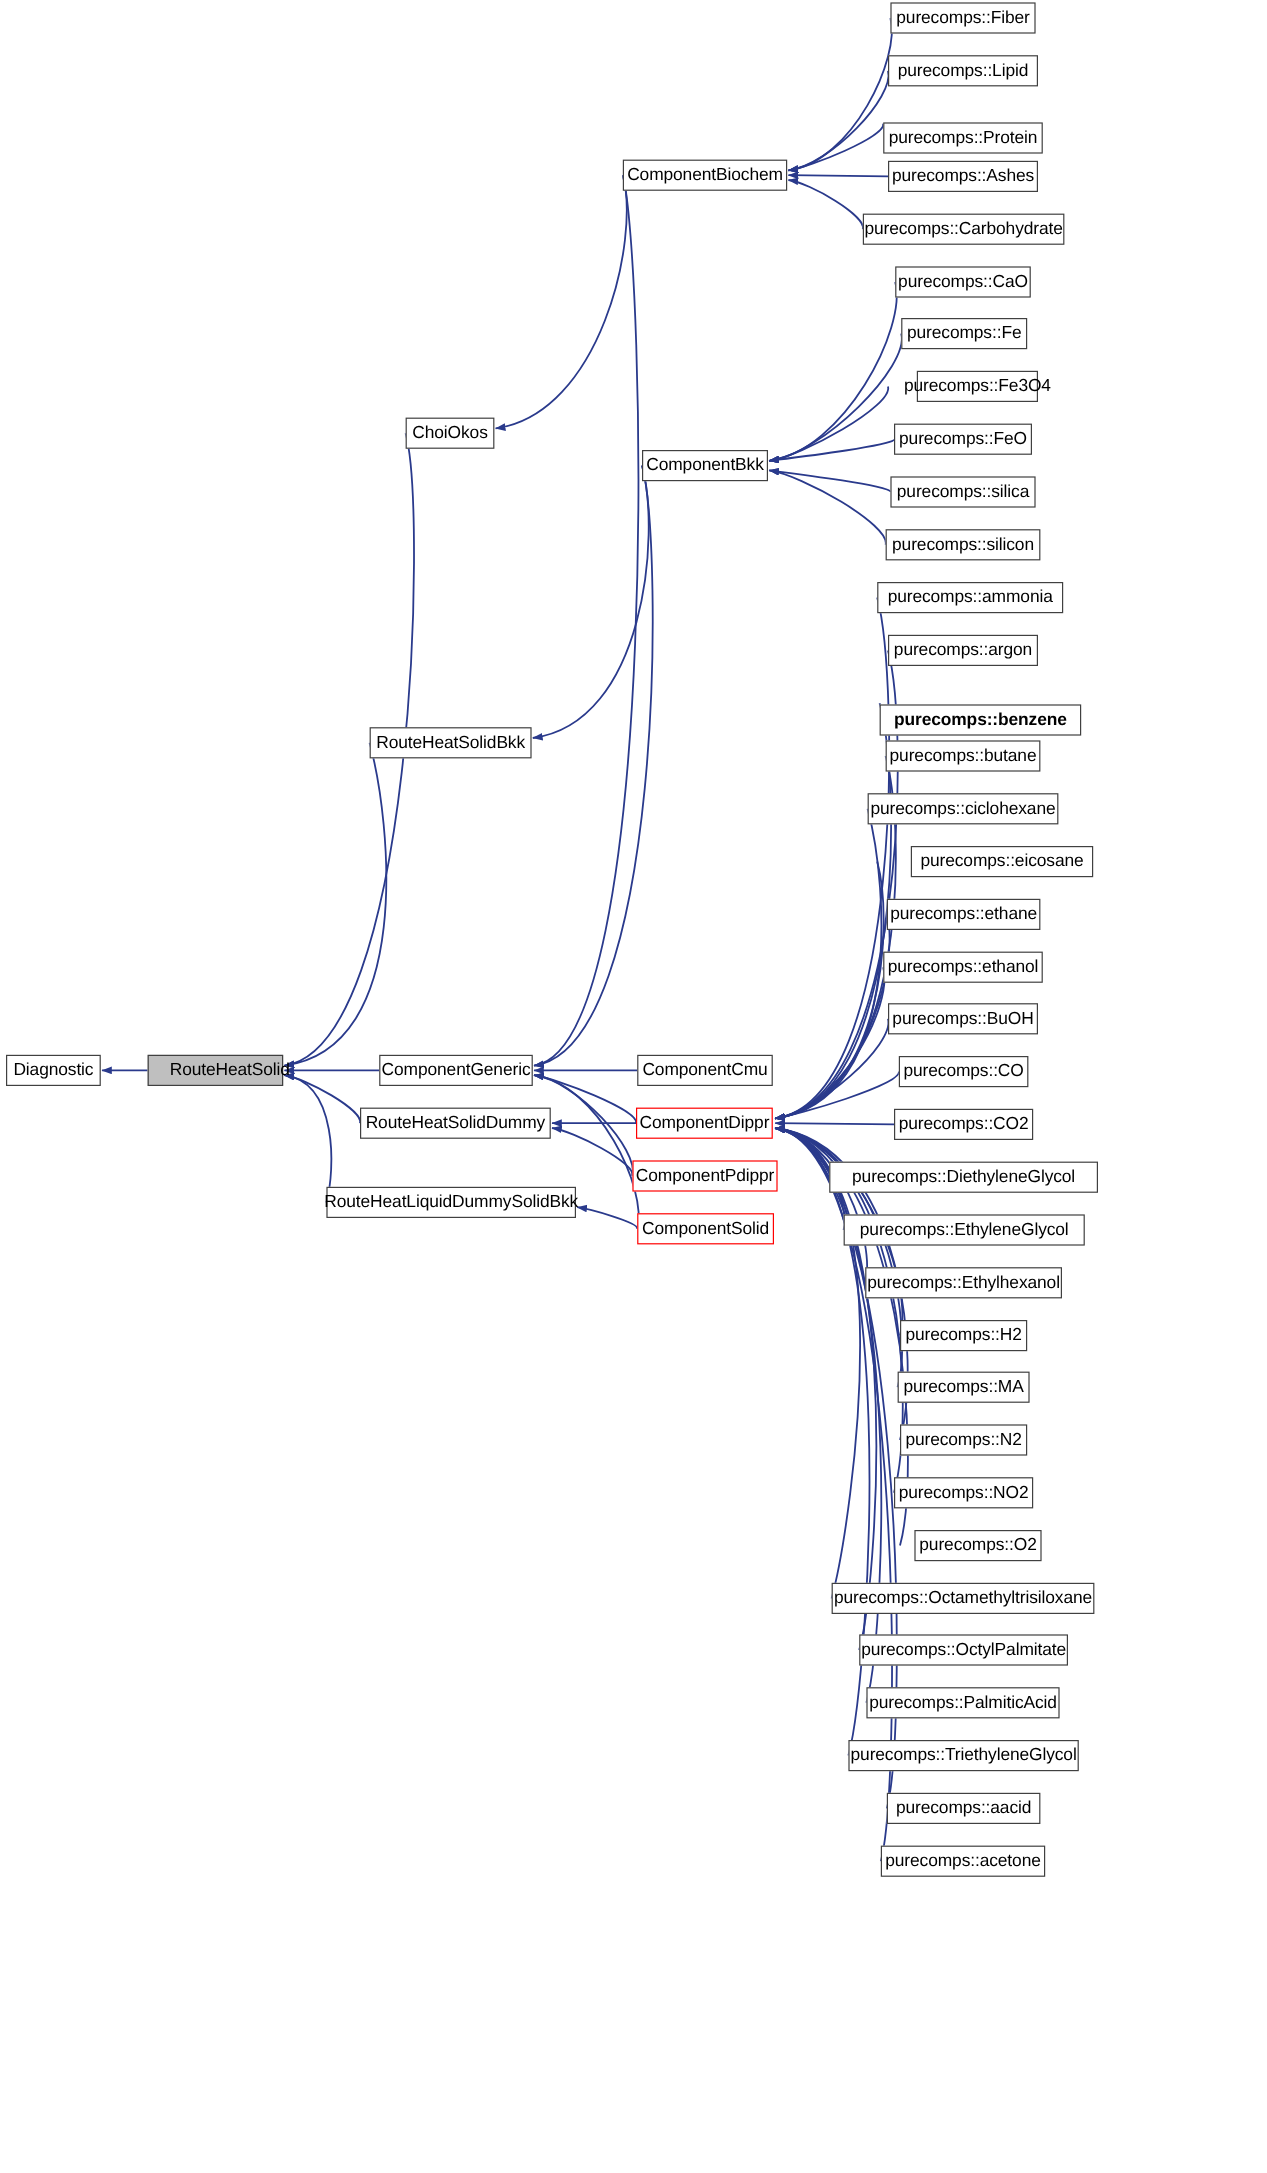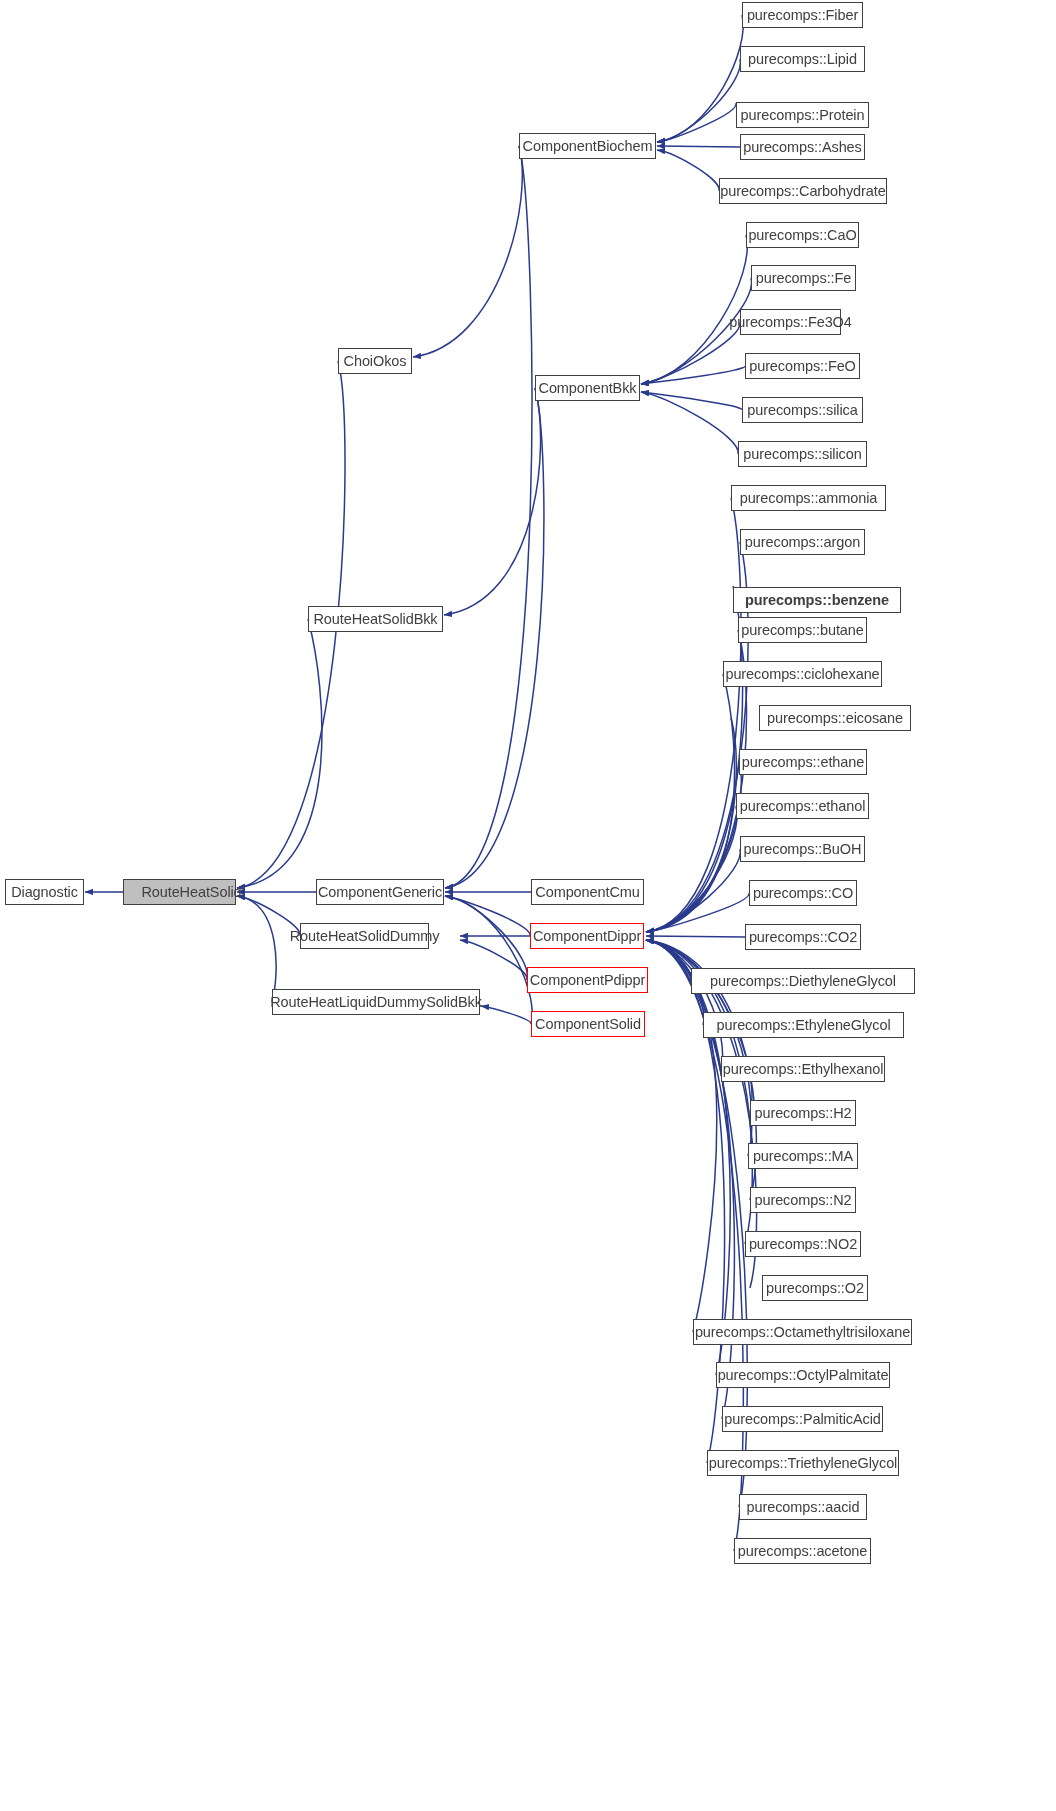--- a/index.html
+++ b/index.html
@@ -26,21 +26,21 @@
   }
   .node {
     position: absolute;
     box-sizing: border-box;
     display: flex;
     align-items: center;
     justify-content: center;
     height: 26px;
     border: 1px solid #404040;
     background: #ffffff;
-    color: #404040;
+    color: #000000;
     font-size: 14.5px;
     line-height: 1;
     white-space: nowrap;
     letter-spacing: -0.1px;
   }
   .node.red {
     border-color: #ff0000;
   }
   .node.current {
     background: #bfbfbf;
@@ -127,21 +127,21 @@
       </div>
       <div class="node" style="left: 338px; top: 348px; width: 74px;">
         <span class="node-label">ChoiOkos</span>
       </div>
       <div class="node" style="left: 308px; top: 606px; width: 135px;">
         <span class="node-label">RouteHeatSolidBkk</span>
       </div>
       <div class="node" style="left: 316px; top: 879px; width: 128px;">
         <span class="node-label">ComponentGeneric</span>
       </div>
-      <div class="node" style="left: 300px; top: 923px; width: 129px;">
+      <div class="node" style="left: 300px; top: 923px; width: 159px;">
         <span class="node-label">RouteHeatSolidDummy</span>
       </div>
       <div class="node" style="left: 272px; top: 989px; width: 208px;">
         <span class="node-label">RouteHeatLiquidDummySolidBkk</span>
       </div>
       <div class="node" style="left: 519px; top: 133px; width: 137px;">
         <span class="node-label">ComponentBiochem</span>
       </div>
       <div class="node" style="left: 535px; top: 375px; width: 105px;">
         <span class="node-label">ComponentBkk</span>
@@ -172,21 +172,21 @@
       </div>
       <div class="node" style="left: 719px; top: 178px; width: 168px;">
         <span class="node-label">purecomps::Carbohydrate</span>
       </div>
       <div class="node" style="left: 746px; top: 222px; width: 113px;">
         <span class="node-label">purecomps::CaO</span>
       </div>
       <div class="node" style="left: 751px; top: 265px; width: 105px;">
         <span class="node-label">purecomps::Fe</span>
       </div>
-      <div class="node" style="left: 740px; top: 309px; width: 101px;">
+      <div class="node" style="left: 764px; top: 309px; width: 101px;">
         <span class="node-label">purecomps::Fe3O4</span>
       </div>
       <div class="node" style="left: 745px; top: 353px; width: 115px;">
         <span class="node-label">purecomps::FeO</span>
       </div>
       <div class="node" style="left: 742px; top: 397px; width: 121px;">
         <span class="node-label">purecomps::silica</span>
       </div>
       <div class="node" style="left: 738px; top: 441px; width: 129px;">
         <span class="node-label">purecomps::silicon</span>

